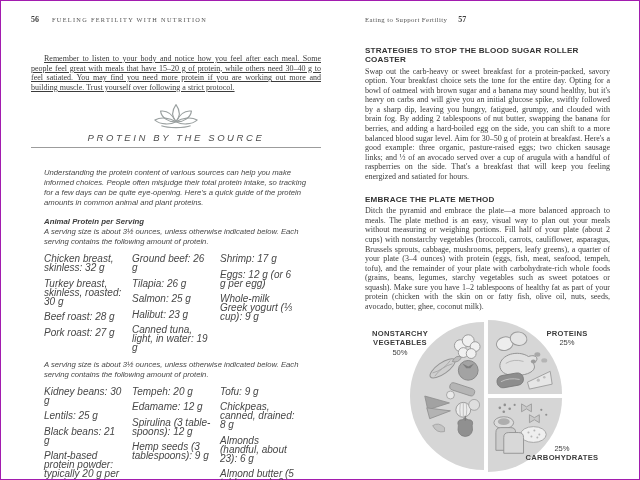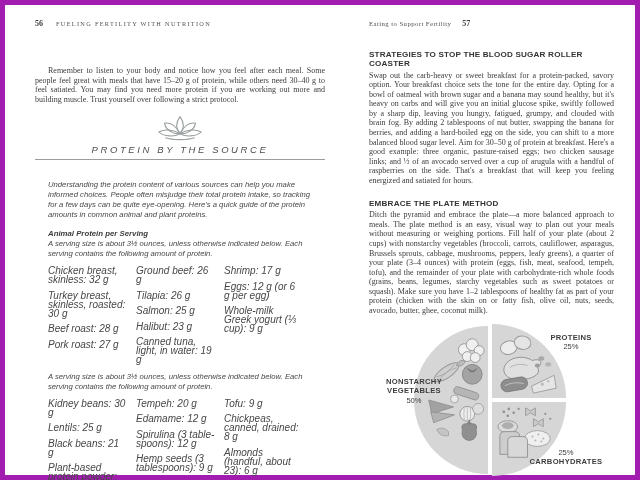--- a/index.html
+++ b/index.html
@@ -4,21 +4,21 @@
 <style>
   * { margin:0; padding:0; box-sizing:border-box; }
   html,body { width:640px; height:480px; }
   body {
     background:#ffffff;
     font-family:"Liberation Serif", serif;
     color:#3a3a3a;
     overflow:hidden;
     position:relative;
   }
-  .spread { position:absolute; inset:0; border:5px solid #a21caf; background:#fff; }
+  .spread { position:absolute; inset:0; border:1px solid #a21caf; background:#fff; }
 
   .page { position:absolute; top:14px; }
   .page-left  { left:30px;  width:290px; }
   .page-right { left:364px; width:245px; }
 
   
   .running-head { display:flex; align-items:baseline; font-size:7px; color:#4c4c4c; height:10px; }
   .running-head .pgnum { font-weight:bold; font-size:8px; color:#3c3c3c; }
   .rh-caps { letter-spacing:1.3px; font-size:6.3px; margin-left:13px; color:#555; }
   .running-head.rh-right { }
@@ -58,36 +58,36 @@
 
   
   .plate-figure { position:relative; margin-top:5px; height:172px; }
   .plate-svg { position:absolute; left:42px; top:0; }
   .plate-label {
     position:absolute; text-align:center;
     font-family:"Liberation Sans", sans-serif;
     font-size:7.6px; line-height:9.5px; color:#3d3d3d;
   }
   .plate-label .b { font-weight:bold; letter-spacing:0.3px; }
-  .lbl-veg     { left:12px;  top:12px;  width:66px;margin-top:44px; }
+  .lbl-veg     { left:2px;  top:12px;  width:66px; }
   .lbl-protein { left:170px; top:12px; width:64px; }
   .lbl-carb    { left:150px; top:127px; width:94px; }
 </style>
 </head>
 <body>
 
 <div class="spread">
 
   <div class="page page-left">
     <div class="running-head">
       <span class="pgnum">56</span>
       <span class="rh-caps">FUELING FERTILITY WITH NUTRITION</span>
     </div>
 
-    <p class="body-para indent" style="margin-top:37px;">Remember to listen to your body and notice how you feel after each meal. Some people feel great with meals that have 15–20 g of protein, while others need 30–40 g to feel satiated. You may find you need more protein if you are working out more and building muscle. Trust yourself over following a strict protocol.</p>
+    <p class="body-para indent" style="margin-top:29px;text-decoration:underline;">Remember to listen to your body and notice how you feel after each meal. Some people feel great with meals that have 15–20 g of protein, while others need 30–40 g to feel satiated. You may find you need more protein if you are working out more and building muscle. Trust yourself over following a strict protocol.</p>
 
     <div class="protein-box">
       <div class="lotus-wrap">
         <svg width="52" height="26" viewBox="0 0 64 32">
           <g fill="none" stroke="#9aa0a0" stroke-width="1.4" stroke-linejoin="round">
             <path d="M32 2 C27 9 26 16 32 23 C38 16 37 9 32 2 Z"></path>
             <path d="M32 23 C27 13 20 9 13 10 C14 18 23 24 32 23 Z"></path>
             <path d="M32 23 C37 13 44 9 51 10 C50 18 41 24 32 23 Z"></path>
             <path d="M32 23 C24 18 13 17 6 21 C13 27 25 27 32 23 Z"></path>
             <path d="M32 23 C40 18 51 17 58 21 C51 27 39 27 32 23 Z"></path>

